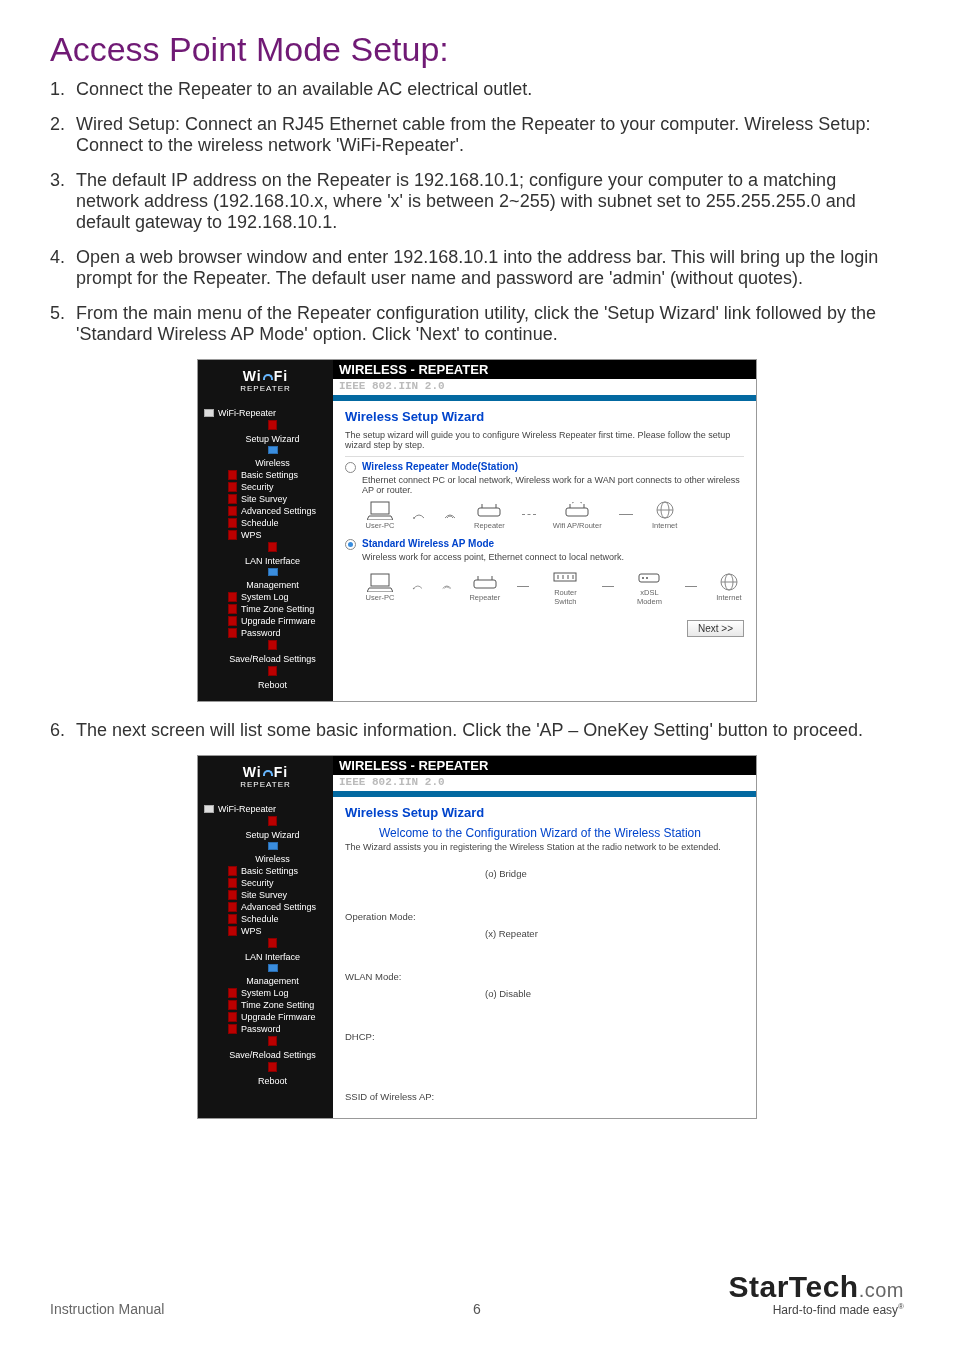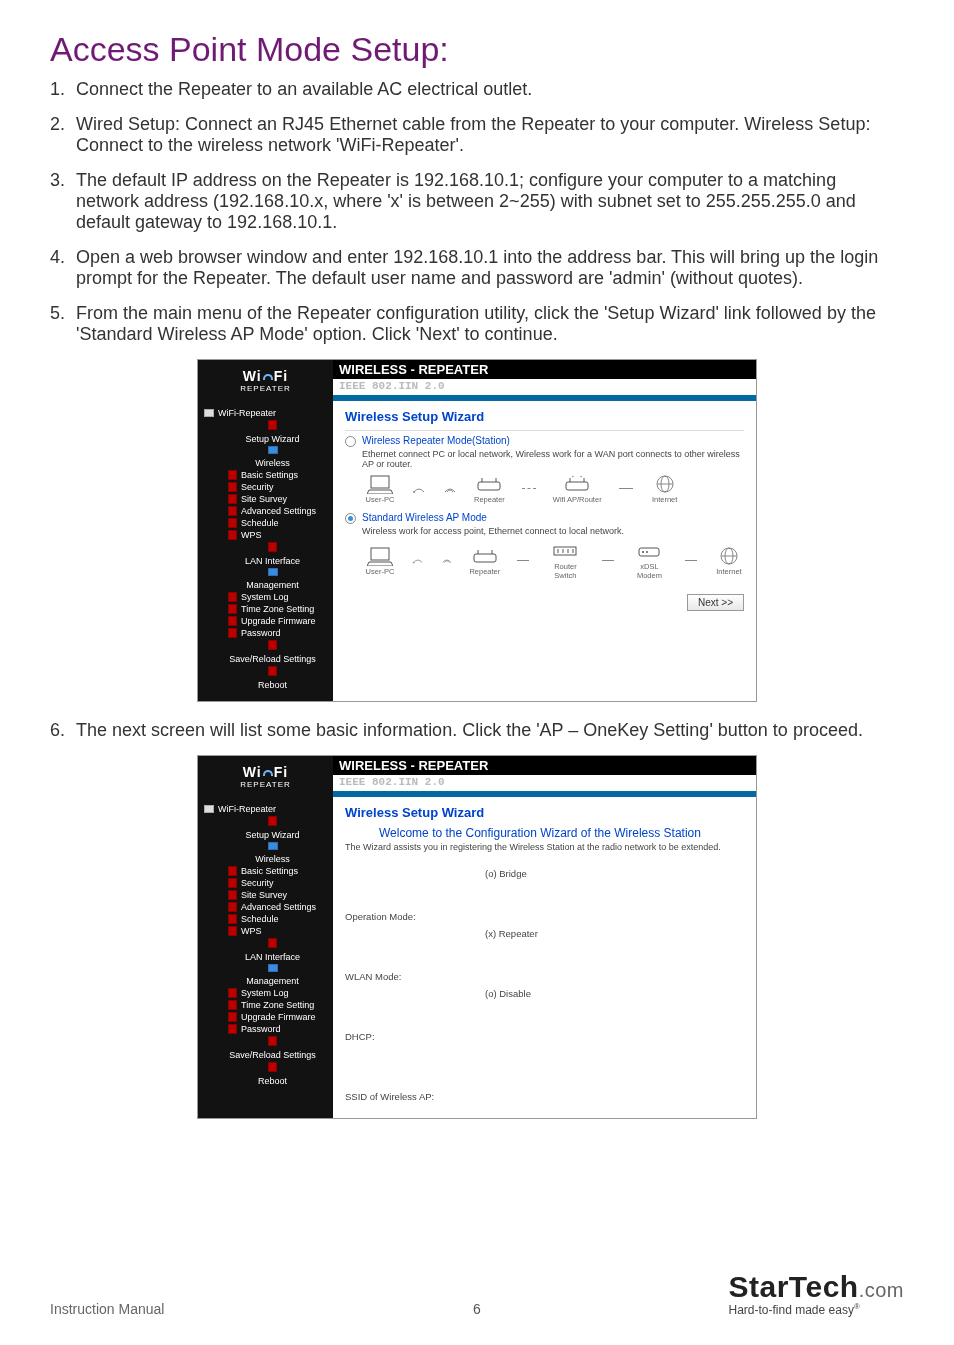--- a/index.html
+++ b/index.html
@@ -166,21 +166,21 @@
     background: #fff;
     flex-shrink: 0;
     margin-top: 1px;
   }
   .radio.checked::after {
     content: "";
     width: 5px; height: 5px;
     border-radius: 50%;
     background: #3a8dde;
   }
-  .opt-title { color: #0044cc; font-weight: normal; font-size: 10px; }
+  .opt-title { color: #0044cc; font-weight: bold; font-size: 10px; }
   .opt-sub { font-size: 9px; color: #444; padding-left: 17px; margin-bottom: 4px; }
   .diagram-row {
     display: flex;
     align-items: center;
     gap: 17px;
     padding-left: 20px;
     margin-bottom: 6px;
   }
   .diagram-row .node {
     display: flex;
@@ -224,20 +224,21 @@
     color: #666;
   }
   .footer .pnum {
     position: absolute;
     left: 50%;
     transform: translateX(-50%);
     bottom: 0;
     color: #555;
   }
   .logo-block {
+    text-align: right;
     line-height: 1.1;
   }
   .startech-logo {
     font-size: 30px;
     font-weight: 700;
     color: #222;
     letter-spacing: 0.5px;
   }
   .startech-logo .dotcom { font-size: 20px; color: #666; font-weight: 400; }
   .tagline { font-size: 12px; color: #444; }
@@ -333,20 +334,21 @@
             <span class="file-icon"></span>
             <span>Save/Reload Settings</span>
           </div>
         <div class="nav-item lvl2">
             <span class="file-icon"></span>
             <span>Reboot</span>
           </div>
       </div>
       <div class="ss-content">
         <h3>Wireless Setup Wizard</h3>
+        <div class="desc">The setup wizard will guide you to configure Wireless Repeater first time. Please follow the setup wizard step by step.</div>
         <hr>
         <div class="opt-block">
           <div class="opt-head">
             <span class="radio"></span>
             <span class="opt-title">Wireless Repeater Mode(Station)</span>
           </div>
           <div class="opt-sub">Ethernet connect PC or local network, Wireless work for a WAN port connects to other wireless AP or router.</div>
           <div class="diagram-row">
             <div class="node">
                 <div class="icon-box">

